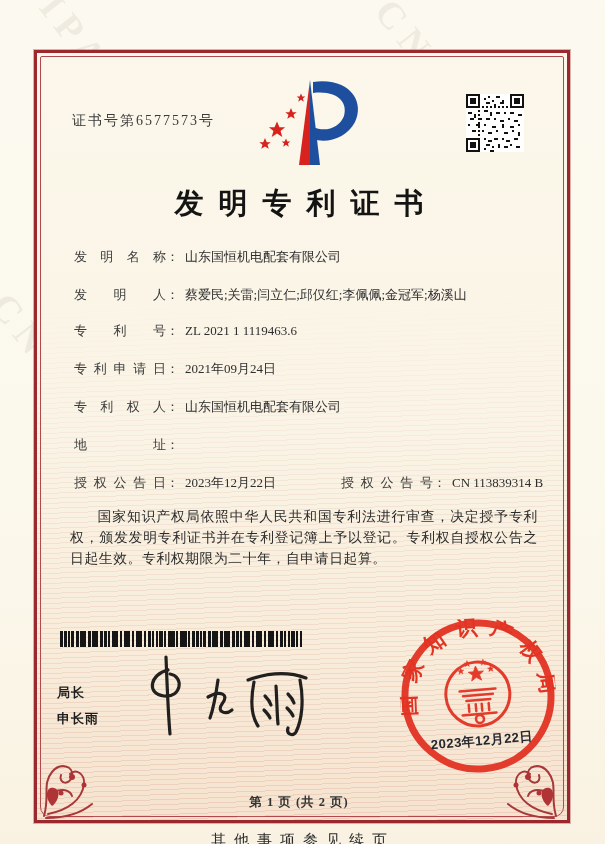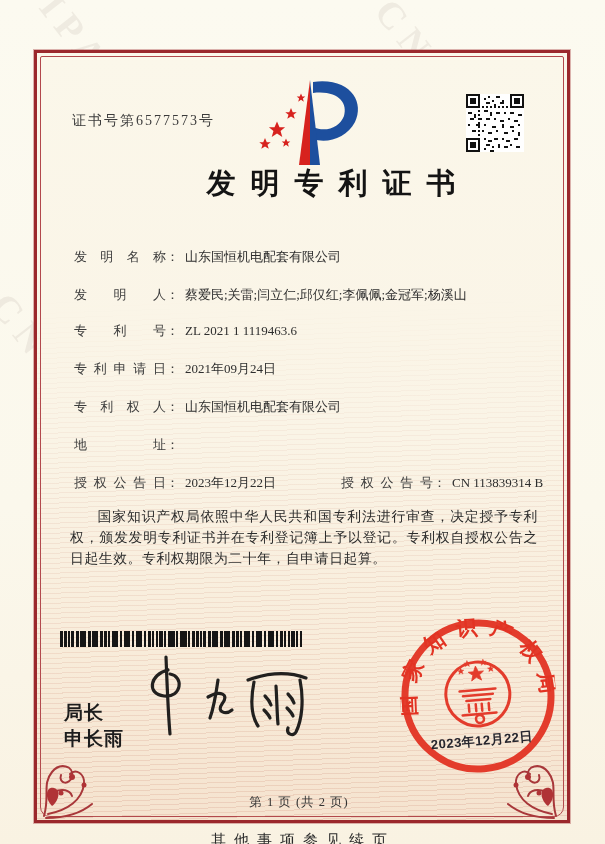--- a/index.html
+++ b/index.html
@@ -31,55 +31,55 @@
   .frame-inner-line{
     position:absolute;inset:3px;border:1px solid #b2484c;border-radius:2px 2px 10px 10px;
   }
   .ornament{position:absolute;z-index:3;}
   
   .content{position:absolute;inset:0;z-index:4;}
   .cert-no{position:absolute;left:72px;top:88px;font-size:14px;letter-spacing:2px;color:#3b3b3b;margin-top:24px;}
   .logo{position:absolute;left:253px;top:76px;}
   .qr{position:absolute;left:466px;top:94px;}
   .title{
-    position:absolute;left:34px;top:164px;width:530px;text-align:center;
-    font-size:29px;font-weight:bold;color:#141414;letter-spacing:15px;text-indent:15px;padding-left:32px;
+    position:absolute;left:34px;top:184px;width:530px;text-align:center;
+    font-size:29px;font-weight:bold;color:#141414;letter-spacing:15px;text-indent:15px;
   }
   .row{position:absolute;left:74px;width:472px;display:flex;align-items:baseline;
        font-size:13px;color:#3c3c3c;}
   .flabel{display:inline-block;width:92px;text-align:justify;text-align-last:justify;flex:none;}
   .colon{flex:none;margin-right:6px;}
   .fvalue{color:#2e2e2e;}
   .fvalue-fixed{width:156px;flex:none;color:#2e2e2e;}
   .para{
     position:absolute;left:70px;width:468px;font-size:13.8px;line-height:21px;
     color:#2c2c2c;text-indent:2em;text-align:justify;letter-spacing:0.6px;
   }
   .barcode{
     position:absolute;left:60px;top:631px;width:242px;height:16px;
     background:
       repeating-linear-gradient(90deg,#151515 0 2px,transparent 2px 4px),
       repeating-linear-gradient(90deg,#151515 0 1px,transparent 1px 6px),
       repeating-linear-gradient(90deg,#151515 0 3px,transparent 3px 11px);
   }
   .director-title,.director-name{
-    position:absolute;left:64px;font-family:"Liberation Sans","DejaVu Sans",sans-serif;
-    font-size:19px;font-weight:bold;color:#1d1d1d;letter-spacing:1px;margin-top:16px;
+    position:absolute;left:57px;font-family:"Liberation Sans","DejaVu Sans",sans-serif;
+    font-size:13px;font-weight:bold;color:#1d1d1d;letter-spacing:1px;
   }
   .director-title{top:684px;}
   .director-name{top:710px;text-align:right;}
   .signature{position:absolute;left:130px;top:652px;}
   .seal{position:absolute;left:400px;top:618px;width:156px;height:156px;transform:rotate(-5deg);}
   .seal-date{
     position:absolute;left:0;top:114px;width:100%;text-align:center;
     font-size:13px;font-weight:bold;color:#26262e;letter-spacing:0.5px;
     font-family:"Liberation Sans","DejaVu Sans",sans-serif;
   }
   .page-ind{position:absolute;left:34px;top:794px;width:530px;text-align:center;
-    font-size:12.5px;color:#333;letter-spacing:1px;}
+    font-size:12.5px;color:#333;letter-spacing:1px;font-weight:bold;}
   .cont-note{position:absolute;left:34px;top:831px;width:530px;text-align:center;
     font-size:15px;color:#2b2b2b;letter-spacing:8px;text-indent:8px;}
 </style>
 </head>
 <body>
 
 <div class="stage">
 
   <span class="wm" style="left:-28px;top:-16px">CNIPA</span>
   <span class="wm" style="left:352px;top:46px">CNIPA</span>

